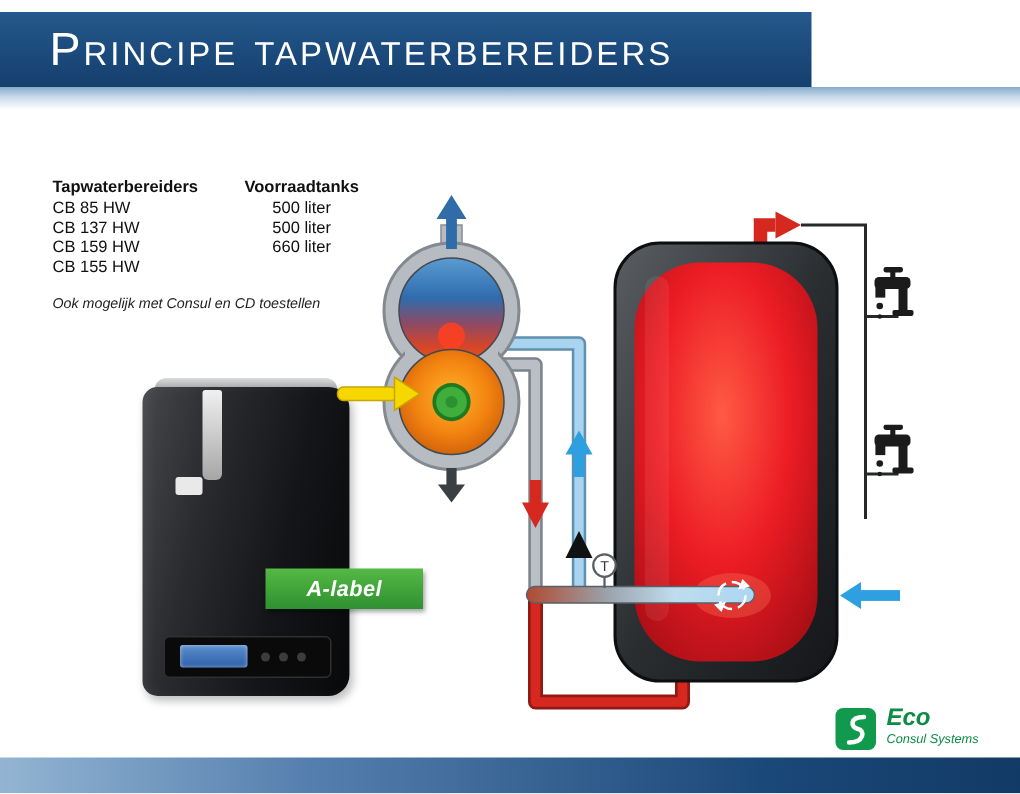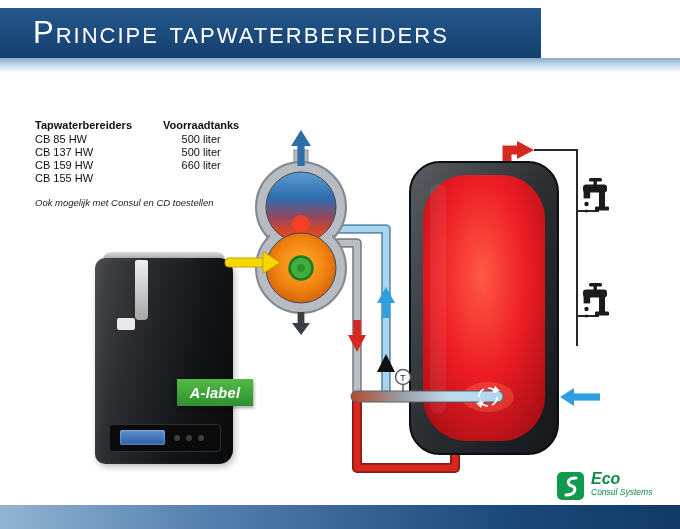--- a/index.html
+++ b/index.html
@@ -64,21 +64,21 @@
     background:linear-gradient(180deg,#5d8fd0,#2c5ea6); border-radius:2px;
     box-shadow:inset 0 0 3px rgba(255,255,255,0.5);
   }
   .boiler-btn {
     position:absolute; top:10px; width:6px; height:6px; border-radius:50%;
     background:#3b3c3e;
   }
   .b1 { left:64px; } .b2 { left:76px; } .b3 { left:88px; }
   
   .badge {
-    position:absolute; left:177px; top:379px; width:76px; height:27px;
+    position:absolute; left:177px; top:379px; width:105px; height:27px;
     background:linear-gradient(180deg,#55b945,#2e9030);
     color:#fff; font-weight:bold; font-style:italic; font-size:14.5px;
     display:flex; align-items:center; justify-content:center;
     letter-spacing:0.3px; box-shadow:1px 2px 3px rgba(0,0,0,0.35);
   }
   
   .diagram { position:absolute; left:0; top:0; width:680px; height:529px; }
   
   .logo { position:absolute; left:556px; top:470px; display:flex; gap:5px; align-items:flex-start;font-style:italic; }
   .logo-name { font-size:16px; font-weight:bold; color:#0e8c45; line-height:17px; }

